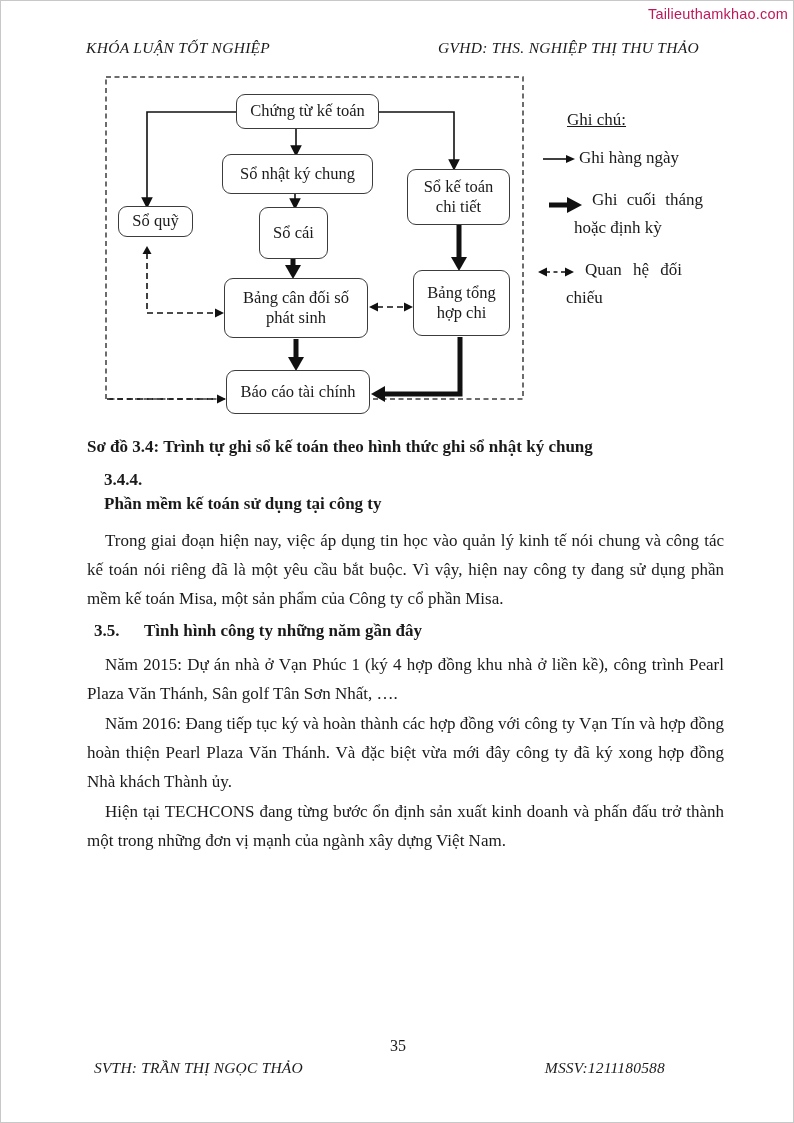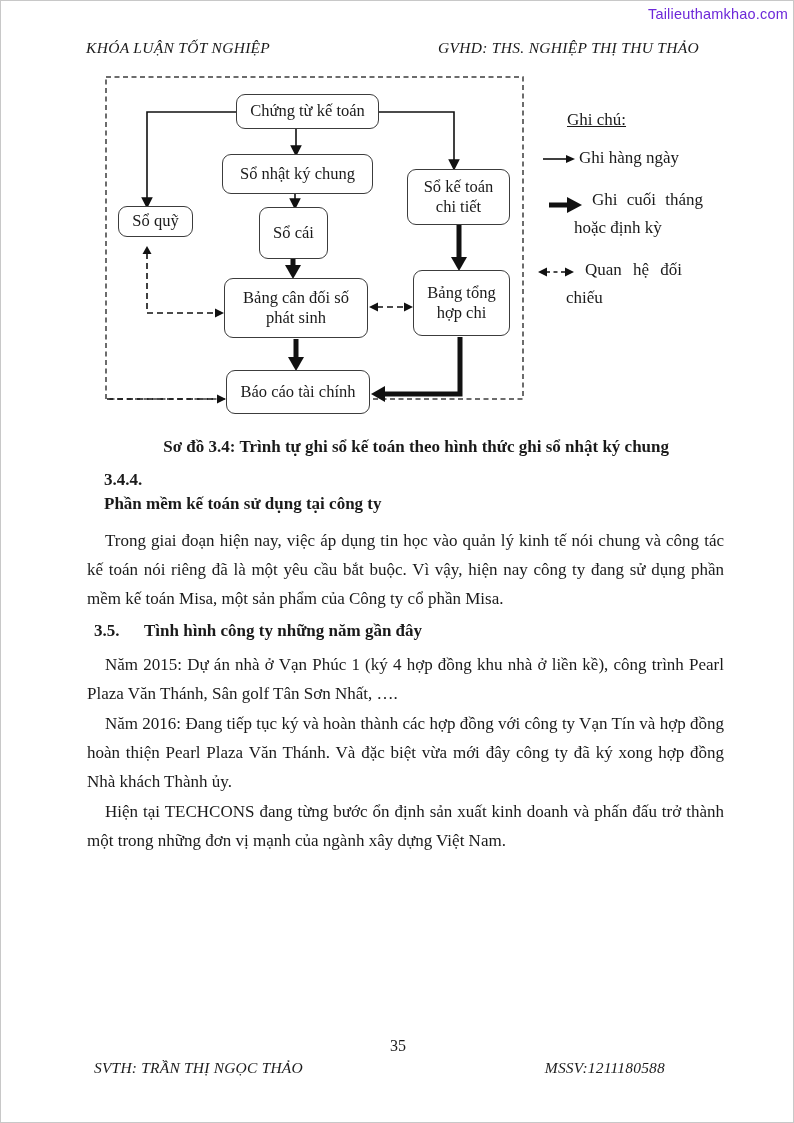--- a/index.html
+++ b/index.html
@@ -10,21 +10,21 @@
     background:#ffffff;
     border:1px solid #c8c8c8;
     box-sizing:border-box;
     font-family:"Liberation Serif","DejaVu Serif",serif;
     color:#1a1a1a;
     overflow:hidden;
   }
   .watermark{
     position:absolute;top:5px;right:5px;
     font-family:"Liberation Sans","DejaVu Sans",sans-serif;
-    font-size:14.5px;color:#6d28d9;letter-spacing:.2px;
+    font-size:14.5px;color:#be185d;letter-spacing:.2px;
   }
   .header{
     position:absolute;top:38px;left:85px;right:94px;
     display:flex;justify-content:space-between;
     font-style:italic;font-size:15.5px;letter-spacing:.3px;
   }
   
   .diagram{position:absolute;top:0;left:0;width:794px;height:440px;}
   .diagram svg{position:absolute;top:0;left:0;}
   .node{
@@ -42,21 +42,21 @@
     position:absolute;left:566px;top:109px;
     font-size:17px;text-decoration:underline;
   }
   .legend-label{position:absolute;font-size:17px;white-space:nowrap;}
   
   .content{
     position:absolute;top:434px;left:86px;width:637px;
     font-size:17px;
   }
   .caption{
-    font-weight:bold;text-align:right;
+    font-weight:bold;text-align:left;
     margin:0 55px 9px 0;line-height:24px;
   }
   .heading{display:flex;font-weight:bold;line-height:24px;}
   .heading .h-num{flex:0 0 auto;}
   .h-344{margin:0 0 10px 17px;flex-direction:column;}
   .h-344 .h-num{width:53px;}
   .h-35{margin:6px 0 7px 7px;}
   .h-35 .h-num{width:50px;}
   .para{
     margin:0 0 1px 0;

